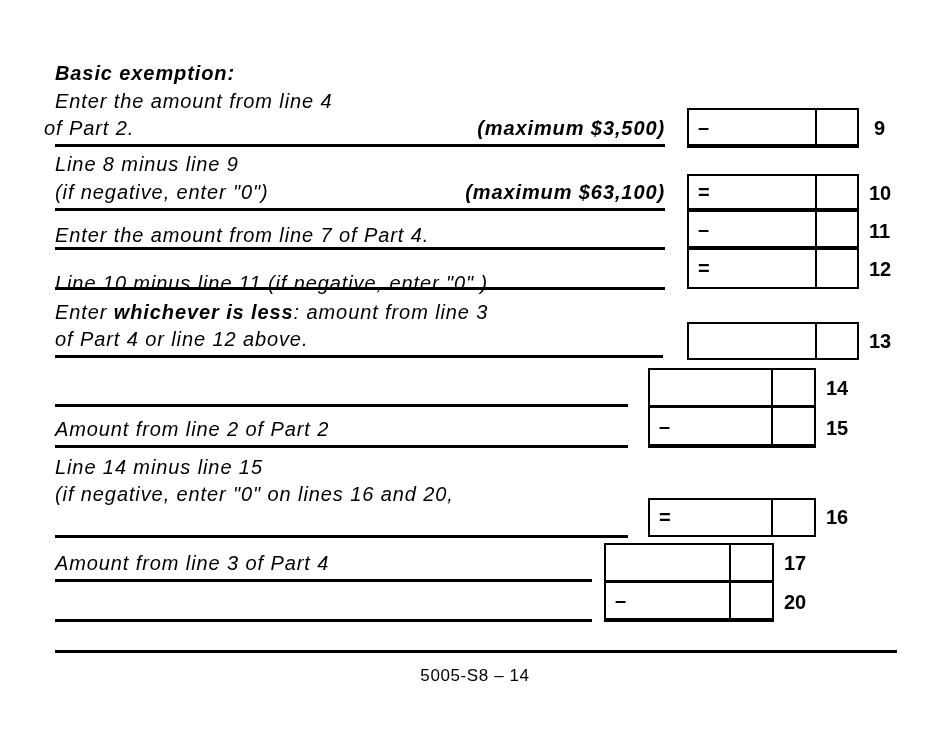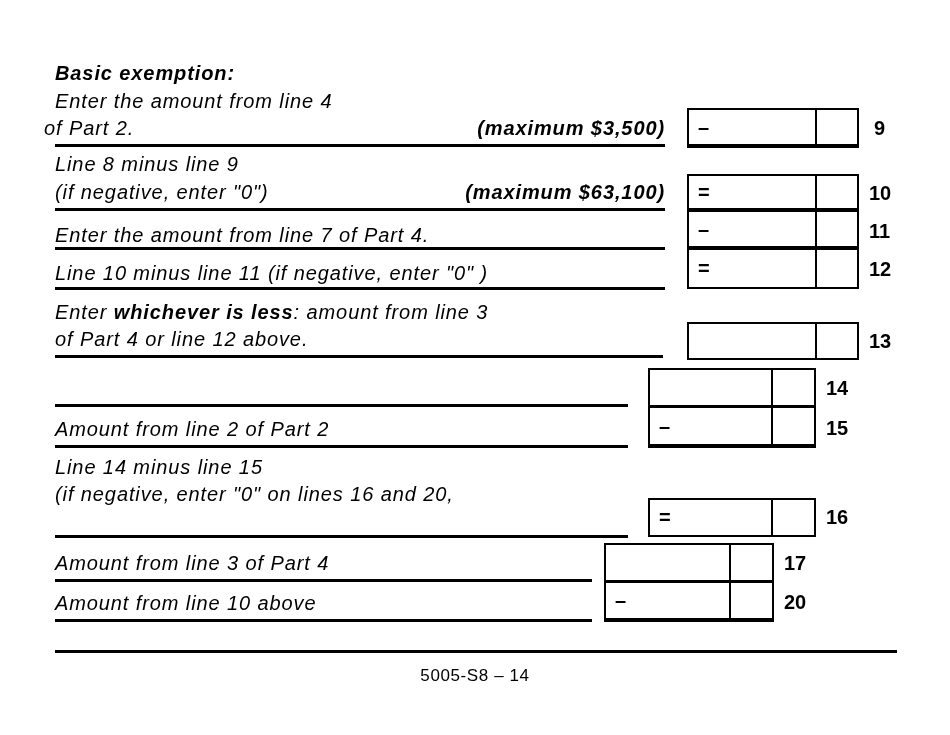--- a/index.html
+++ b/index.html
@@ -99,21 +99,21 @@
   <div class="t" style="left:55px;top:224px">Enter the amount from line 7 of Part 4.</div>
   <div class="rule" style="left:55px;top:247px;width:610px"></div>
   <div class="box" style="left:687px;top:212px;width:172px;height:38px;border-top-width:0;border-bottom-width:4px">
     <div class="amt">
         <span class="op">–</span>
       </div>
     <div class="cents" style="width:42px"></div>
   </div>
   <div class="num" style="left:869px;top:212px;height:38px">11</div>
 
-  <div class="t" style="left:55px;top:262px">Line 10 minus line 11 (if negative, enter "0" )</div>
+  <div class="t" style="left:55px;top:272px">Line 10 minus line 11 (if negative, enter "0" )</div>
   <div class="rule" style="left:55px;top:287px;width:610px"></div>
   <div class="box" style="left:687px;top:250px;width:172px;height:39px;border-top-width:0">
     <div class="amt">
         <span class="op">=</span>
       </div>
     <div class="cents" style="width:42px"></div>
   </div>
   <div class="num" style="left:869px;top:250px;height:39px">12</div>
 
   <div class="t" style="left:55px;top:301px"><span>Enter </span><span class="b">whichever is less</span><span>: amount from line 3</span></div>
@@ -154,21 +154,20 @@
   <div class="num" style="left:826px;top:498px;height:39px">16</div>
 
   <div class="t" style="left:55px;top:552px">Amount from line 3 of Part 4</div>
   <div class="rule" style="left:55px;top:579px;width:537px"></div>
   <div class="box" style="left:604px;top:543px;width:170px;height:40px;border-bottom-width:3px">
     <div class="amt"></div>
     <div class="cents" style="width:43px"></div>
   </div>
   <div class="num" style="left:784px;top:543px;height:40px">17</div>
 
-  <div class="t" style="left:55px;top:592px">Amount from line 10 above</div>
   <div class="rule" style="left:55px;top:619px;width:537px"></div>
   <div class="box" style="left:604px;top:583px;width:170px;height:39px;border-top-width:0;border-bottom-width:4px">
     <div class="amt">
         <span class="op">–</span>
       </div>
     <div class="cents" style="width:43px"></div>
   </div>
   <div class="num" style="left:784px;top:583px;height:39px">20</div>
 
   <div class="rule" style="left:55px;top:650px;width:842px"></div>

